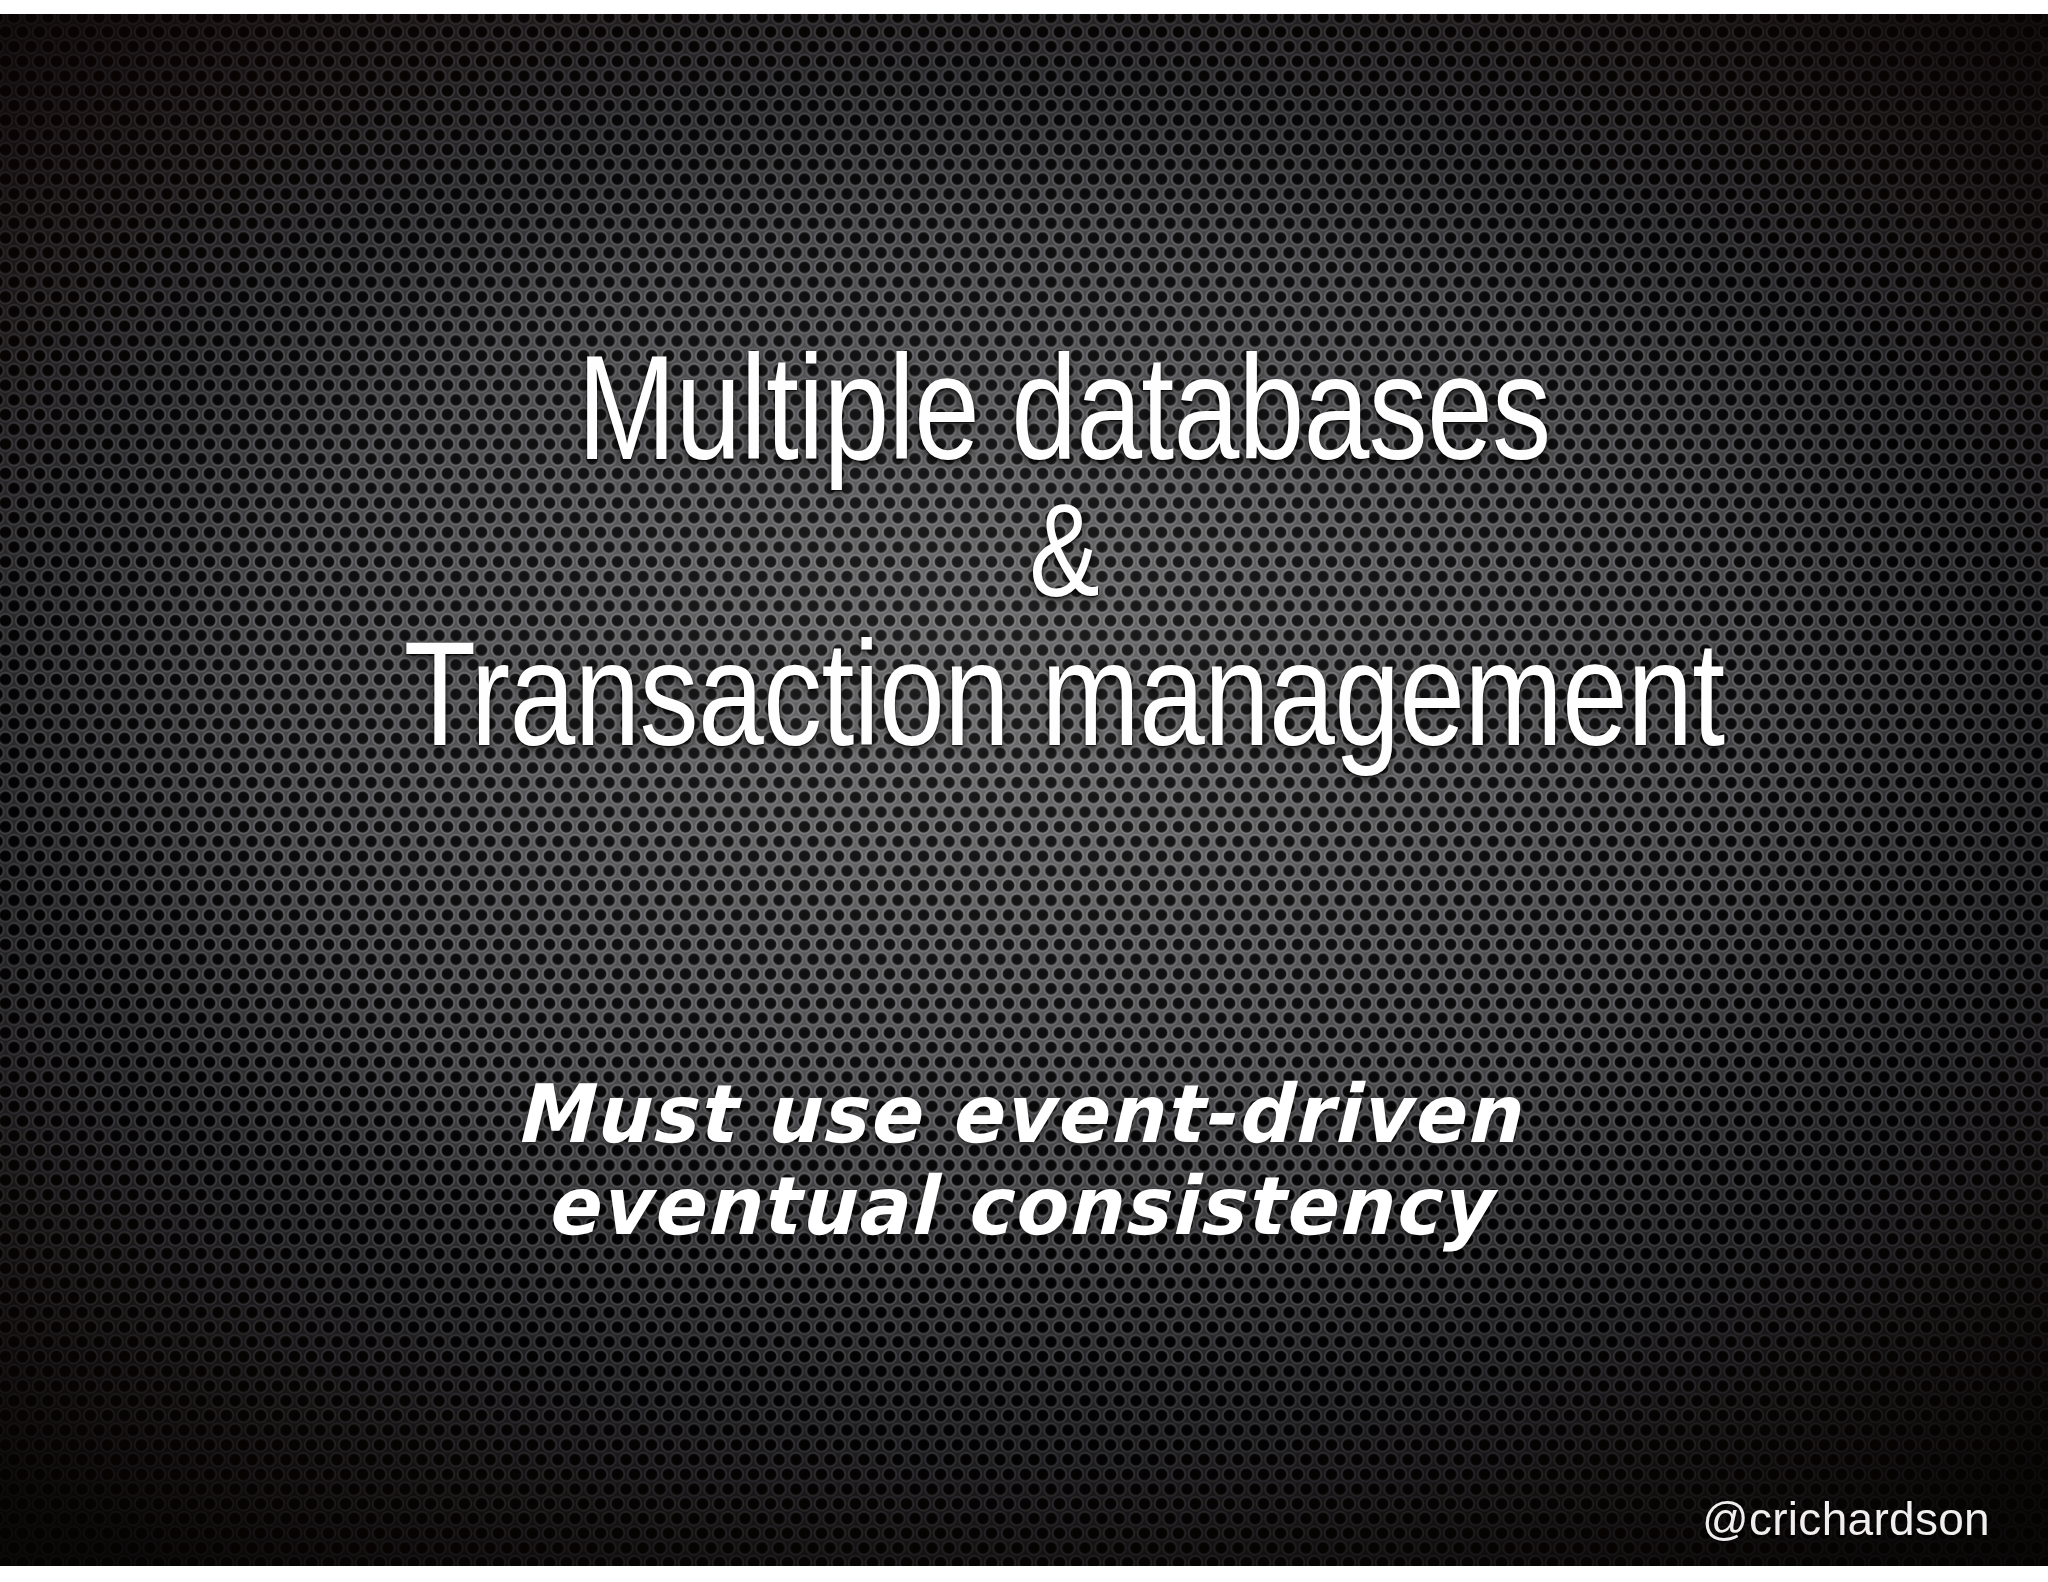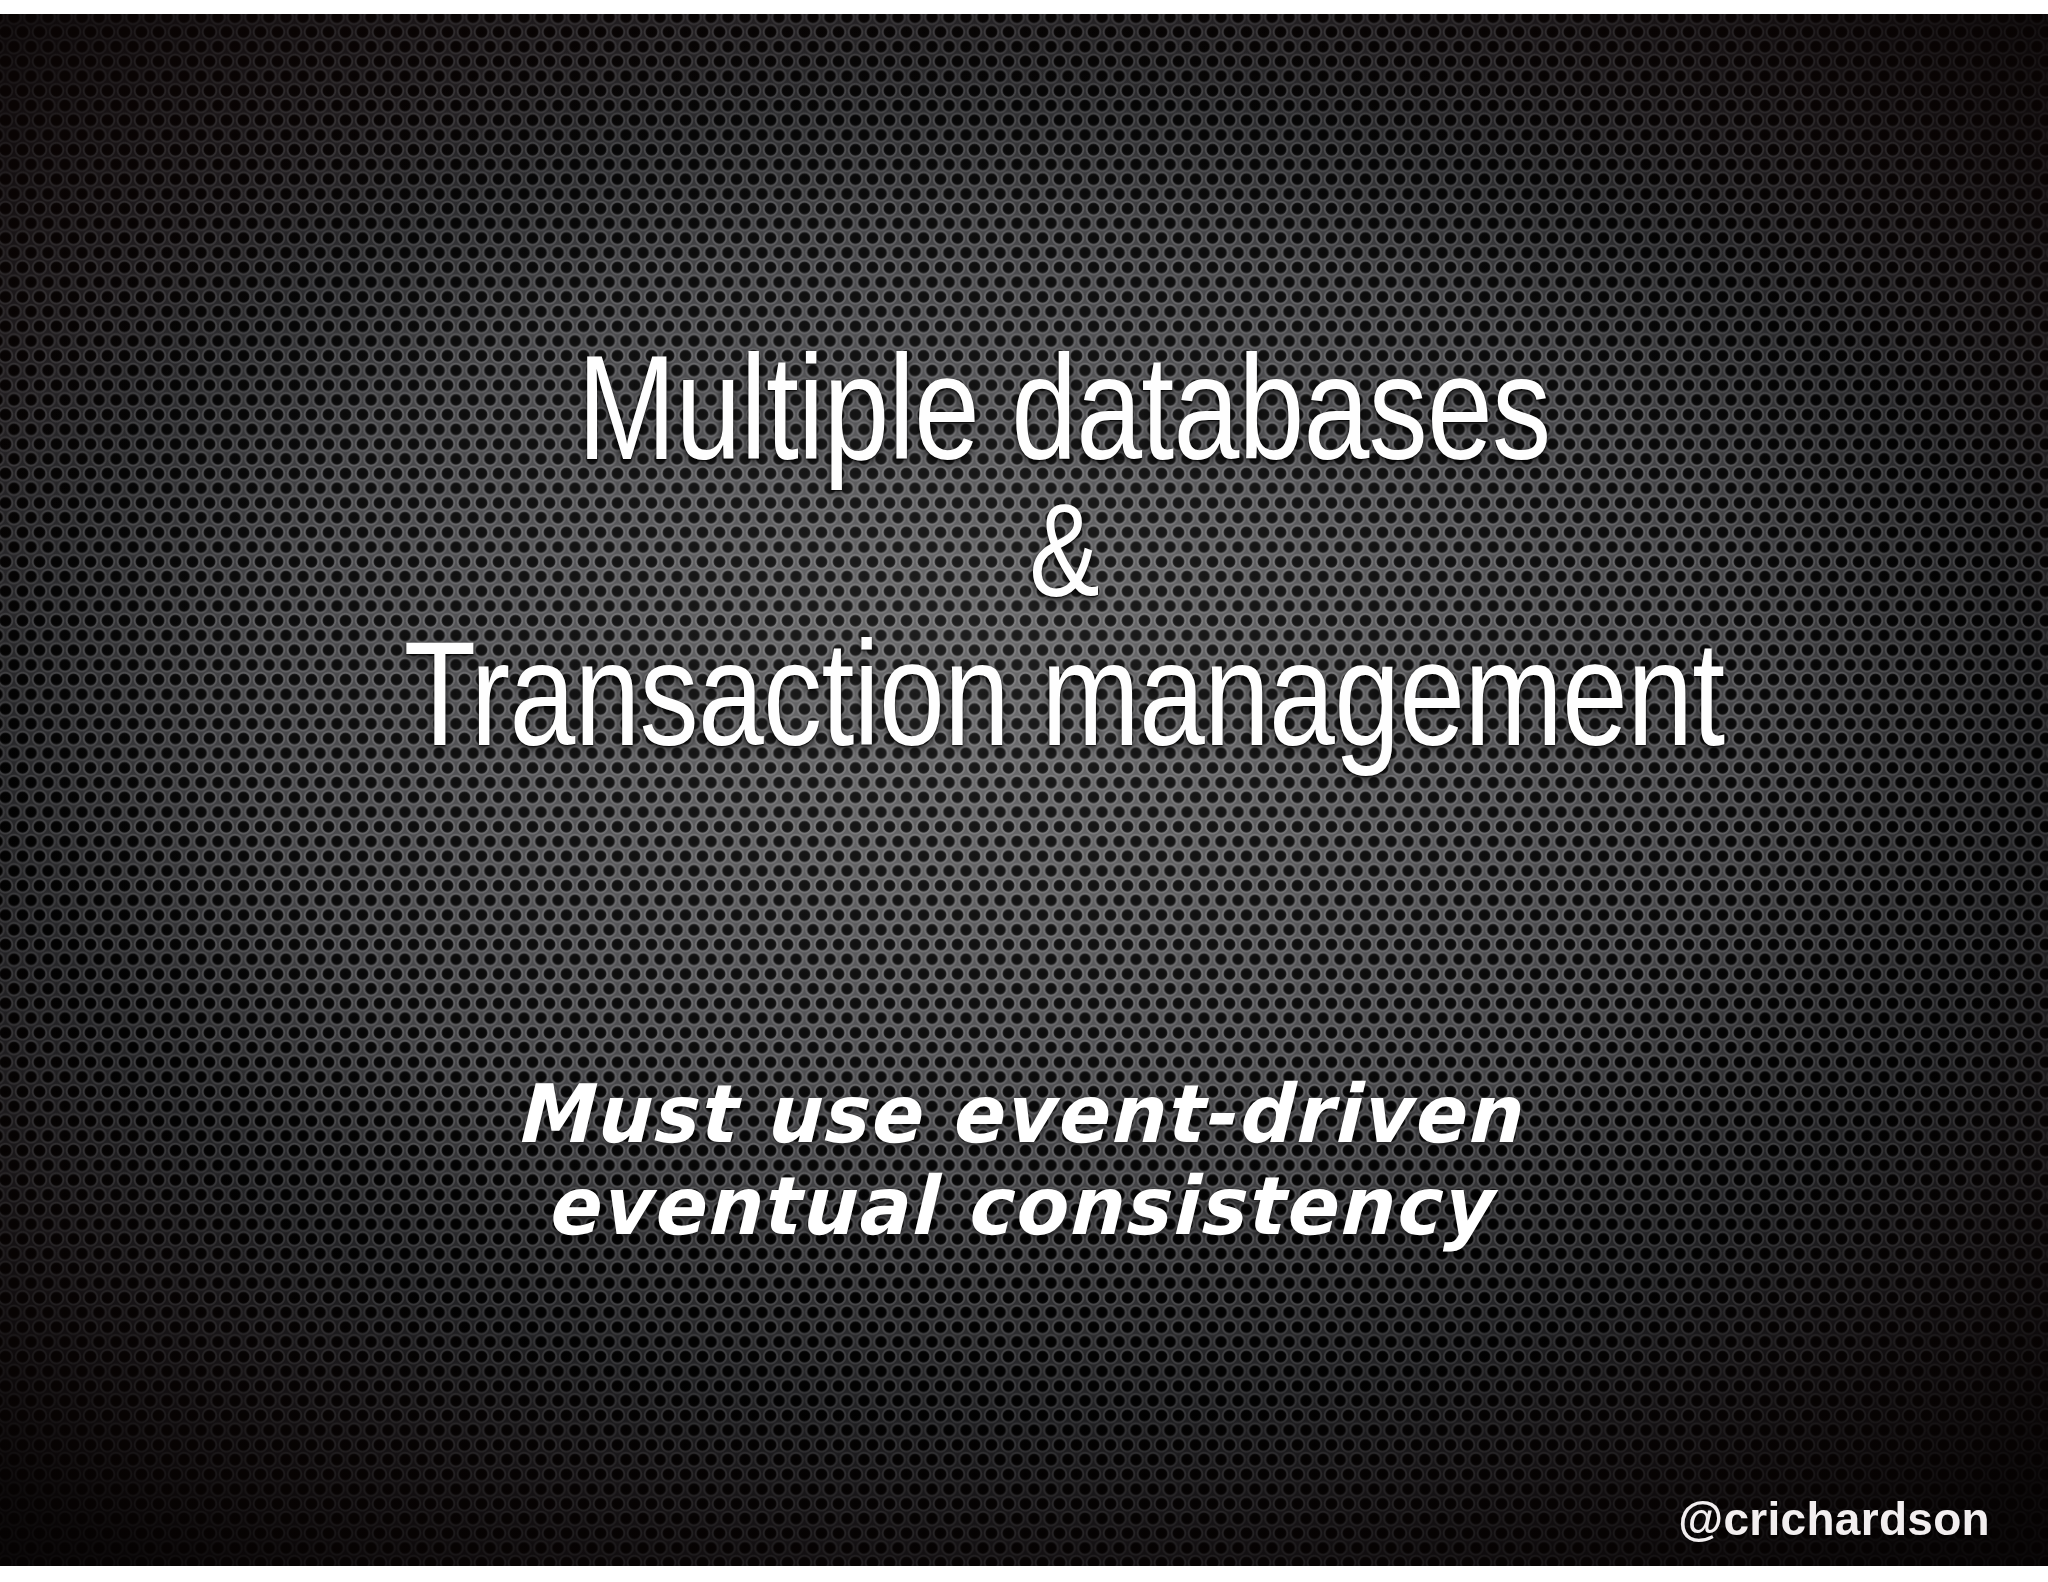--- a/index.html
+++ b/index.html
@@ -178,21 +178,21 @@
     display: block;
     transform: skewX(-3deg) scaleY(1.06);
   }
 
   .attribution {
     position: absolute;
     right: 58px;
     bottom: 36px;
     color: #f2eeef;
     font-family: "Liberation Sans", sans-serif;
-    font-weight: 700;
+    font-weight: 400;
     font-size: 46px;
     letter-spacing: 0.3px;
     text-shadow: 0 1px 4px rgba(0,0,0,0.7);
     white-space: nowrap;
   }
 </style>
 </head>
 <body>
 
 <div id="slide">

